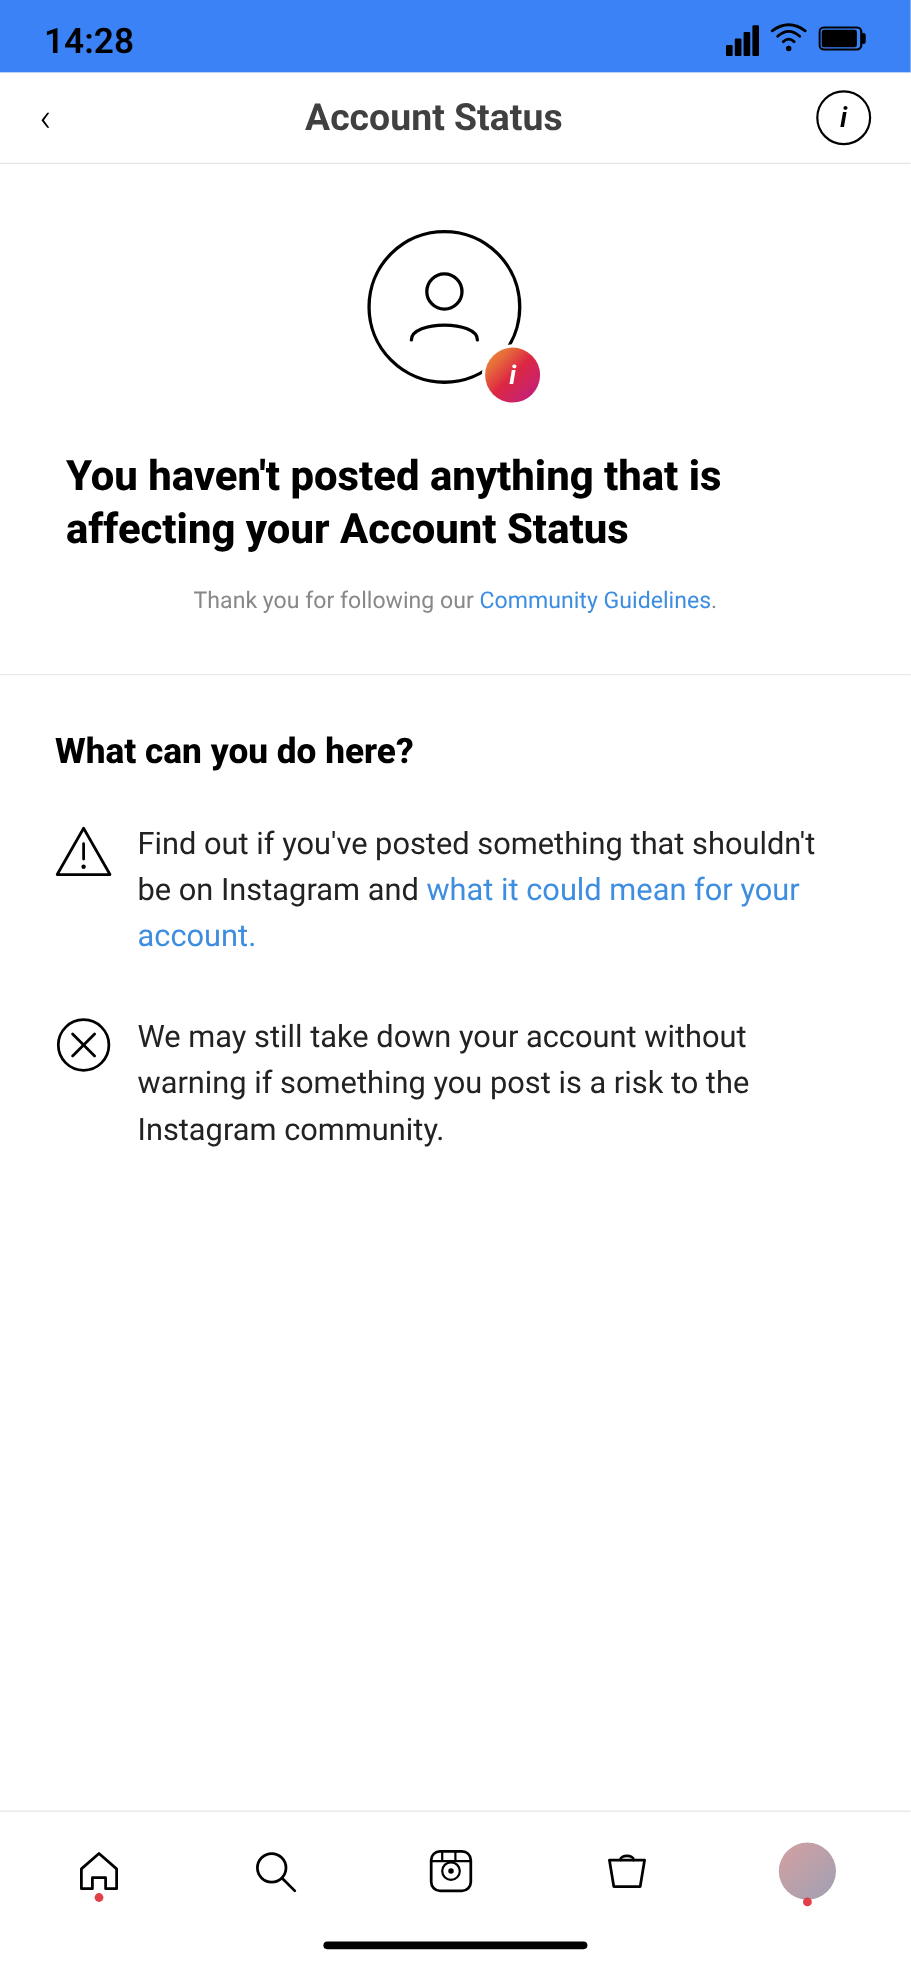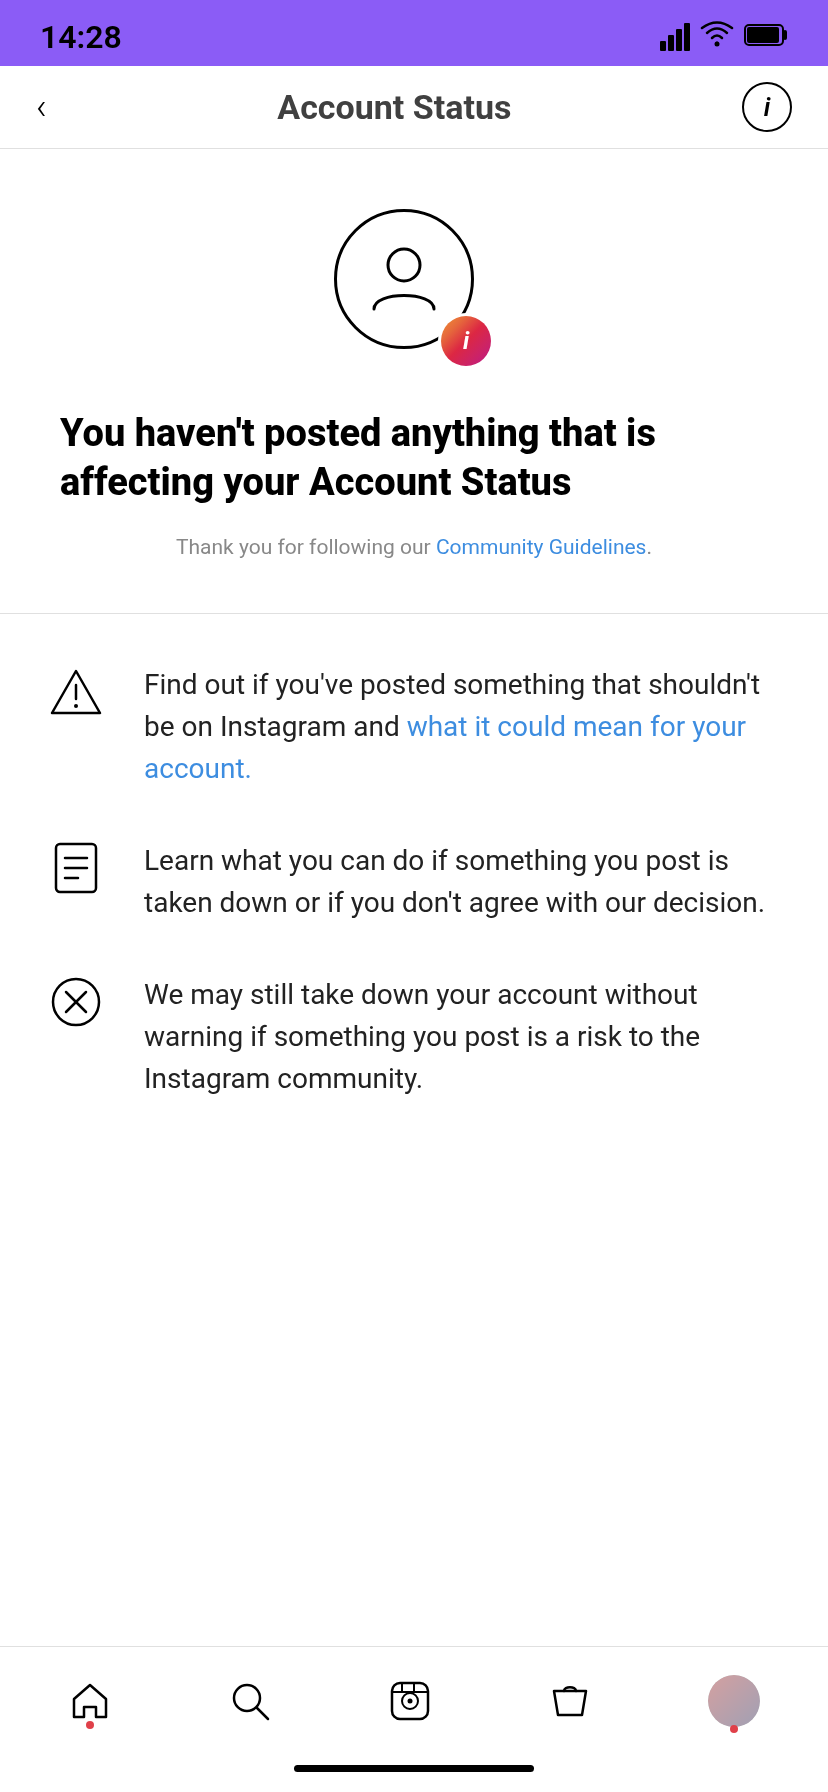--- a/index.html
+++ b/index.html
@@ -15,21 +15,21 @@
       position: relative;
       overflow-x: hidden;
     }
 
     
     .status-bar {
       display: flex;
       justify-content: space-between;
       align-items: center;
       padding: 18px 40px 10px;
-      background: #8b5cf6;
+      background: #3b82f6;
     }
     .status-time {
       font-size: 32px;
       font-weight: 600;
       color: #000;
     }
     .status-icons {
       display: flex;
       align-items: center;
       gap: 10px;
@@ -182,21 +182,21 @@
     }
     .what-title {
       font-size: 32px;
       font-weight: 800;
       color: #000;
       margin-bottom: 44px;
     }
     .what-item {
       display: flex;
       align-items: flex-start;
-      gap: 42px;
+      gap: 23px;
       margin-bottom: 50px;
     }
     .what-item:last-child {
       margin-bottom: 0;
       margin-top: 11px;
     }
     .item-icon {
       flex-shrink: 0;
       width: 52px;
       height: 52px;
@@ -344,47 +344,35 @@
     <h1 class="hero-title">You haven't posted anything that is affecting your Account Status</h1>
 
     <p class="hero-subtitle">
       <span>Thank you for following our </span><a href="#">Community Guidelines</a><span>.</span>
     </p>
   </div>
 
   <div class="divider"></div>
 
   <div class="what-section">
+    <h2 class="what-title">What can you do here?</h2>
 
     <div class="what-item">
       <div class="item-icon">
         <svg width="52" height="50" viewBox="0 0 52 50" fill="none">
           <path d="M26 4 L50 46 H2 Z" stroke="#000" stroke-width="2.5" fill="none" stroke-linejoin="round"></path>
           <line x1="26" y1="18" x2="26" y2="32" stroke="#000" stroke-width="2.5" stroke-linecap="round"></line>
           <circle cx="26" cy="39" r="2" fill="#000"></circle>
         </svg>
       </div>
       <p class="item-text">
         Find out if you've posted something that shouldn't be on Instagram and <a href="#">what it could mean for your account.</a>
       </p>
     </div>
 
-    <div class="what-item">
-      <div class="item-icon">
-        <svg width="48" height="52" viewBox="0 0 48 52" fill="none">
-          <rect x="4" y="2" width="40" height="48" rx="4" stroke="#000" stroke-width="2.5" fill="none"></rect>
-          <line x1="13" y1="16" x2="35" y2="16" stroke="#000" stroke-width="2.5" stroke-linecap="round"></line>
-          <line x1="13" y1="26" x2="35" y2="26" stroke="#000" stroke-width="2.5" stroke-linecap="round"></line>
-          <line x1="13" y1="36" x2="26" y2="36" stroke="#000" stroke-width="2.5" stroke-linecap="round"></line>
-        </svg>
-      </div>
-      <p class="item-text">
-        Learn what you can do if something you post is taken down or if you don't agree with our decision.
-      </p>
-    </div>
 
     <div class="what-item">
       <div class="item-icon">
         <svg width="52" height="52" viewBox="0 0 52 52" fill="none">
           <circle cx="26" cy="26" r="23" stroke="#000" stroke-width="2.5" fill="none"></circle>
           <line x1="16" y1="16" x2="36" y2="36" stroke="#000" stroke-width="2.5" stroke-linecap="round"></line>
           <line x1="36" y1="16" x2="16" y2="36" stroke="#000" stroke-width="2.5" stroke-linecap="round"></line>
         </svg>
       </div>
       <p class="item-text">

